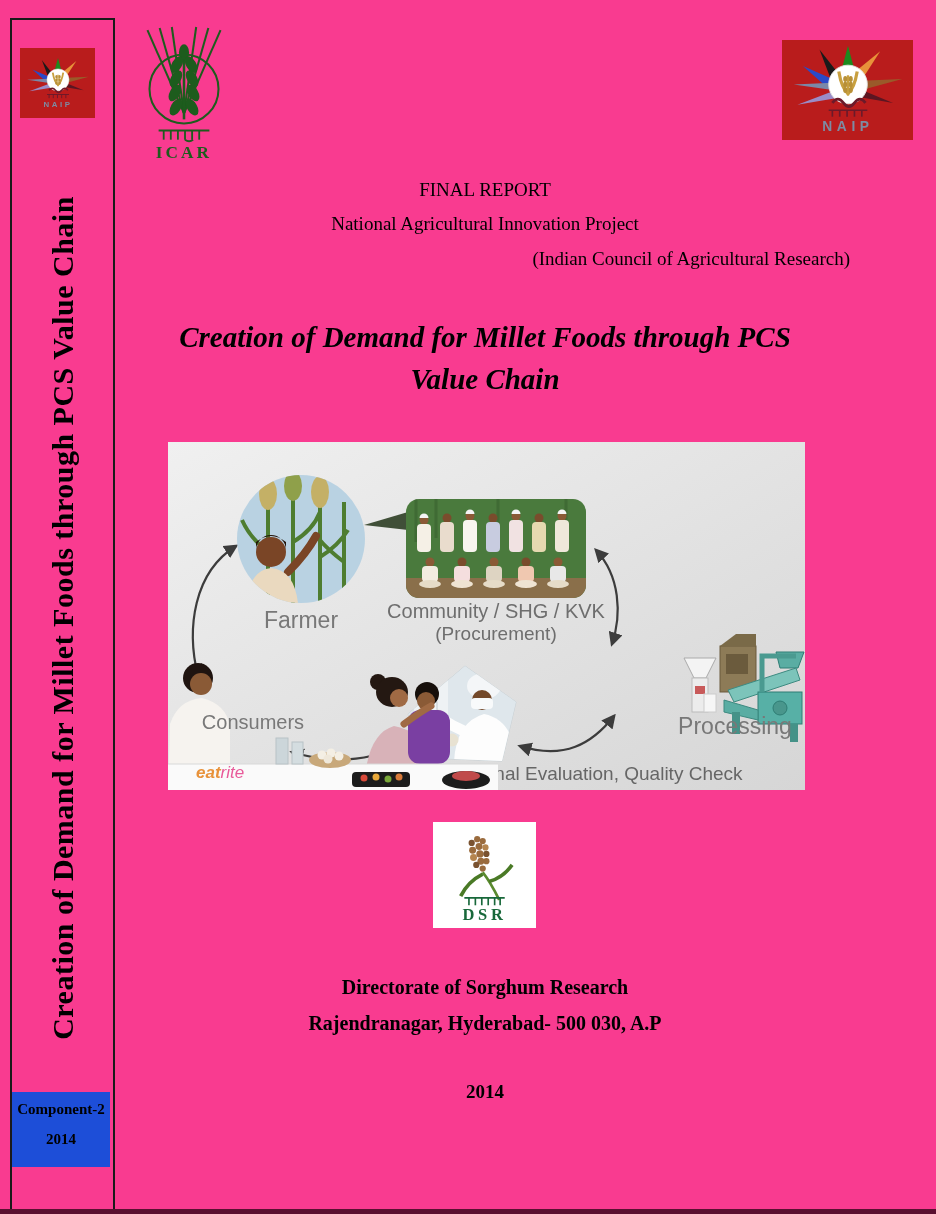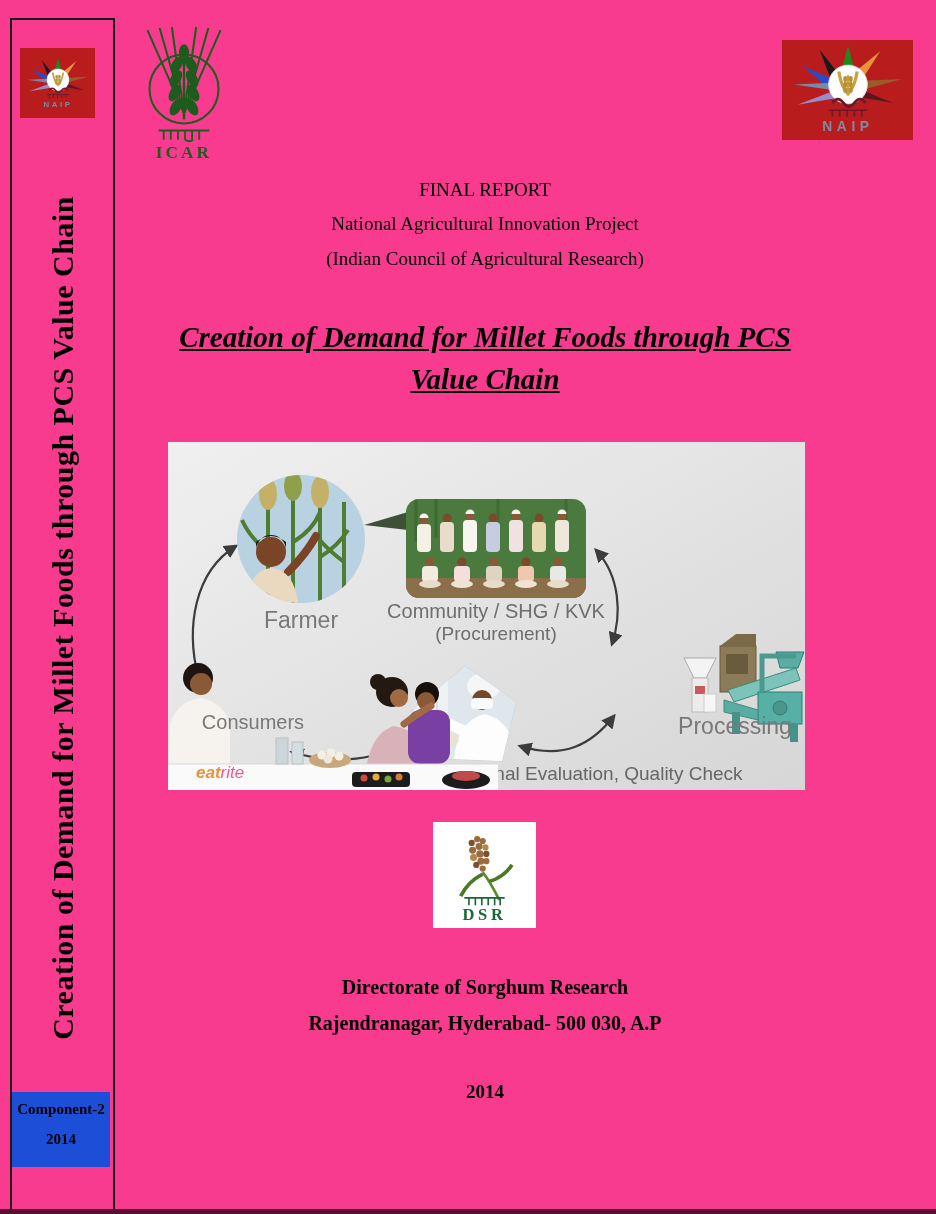--- a/index.html
+++ b/index.html
@@ -26,22 +26,22 @@
   .component-box{
     position:absolute;left:12px;top:1092px;width:98px;height:75px;
     background:#1d4ed8;text-align:center;z-index:3;
   }
   .component-box .c1{font-weight:bold;font-size:15px;margin-top:9px;}
   .component-box .c2{font-weight:bold;font-size:15px;margin-top:13px;}
   
   .center-col{position:absolute;left:120px;width:730px;text-align:center;color:#000;}
   .t-report{top:179px;font-size:19px;}
   .t-project{top:213px;font-size:19px;}
-  .t-council{top:248px;font-size:19px;}
-  .t-title{top:316px;font-size:29px;font-weight:bold;font-style:italic;line-height:42px;text-decoration:underline;}
+  .t-council{top:248px;font-size:19px;text-align:right;}
+  .t-title{top:316px;font-size:29px;font-weight:bold;font-style:italic;line-height:42px;}
   .t-org{top:976px;font-size:20px;font-weight:bold;}
   .t-addr{top:1012px;font-size:20px;font-weight:bold;}
   .t-year{top:1081px;font-size:19px;font-weight:bold;}
   
   .diagram{position:absolute;left:168px;top:442px;width:637px;height:348px;}
   
   .dsr-box{position:absolute;left:433px;top:822px;width:103px;height:106px;background:#fff;
     display:flex;align-items:center;justify-content:center;}
   .bottom-edge{position:absolute;left:0;bottom:0;width:100%;height:5px;background:#5a1030;z-index:6;}
 </style>

